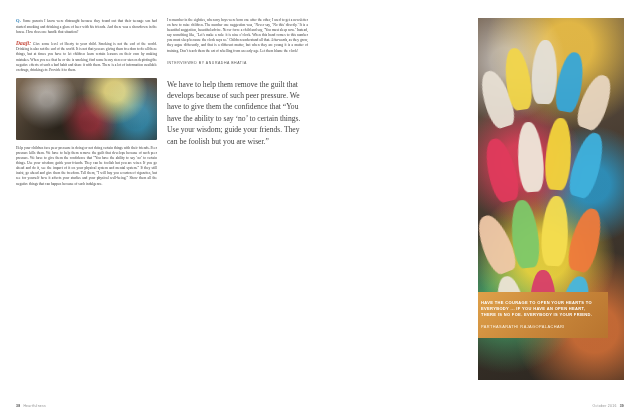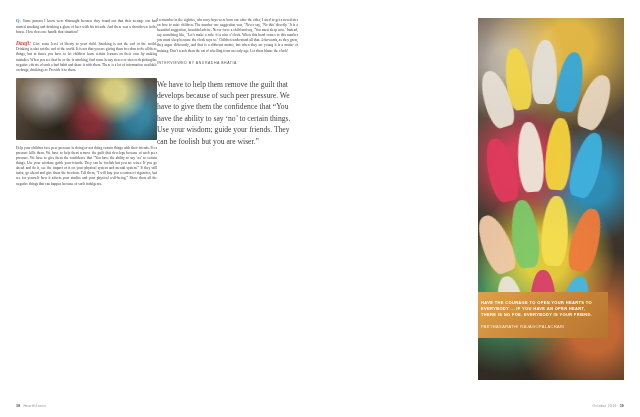--- a/index.html
+++ b/index.html
@@ -39,20 +39,21 @@
     left: 320px;
     top: 0;
     width: 1px;
     height: 417px;
     background: #eceaea;
   }
 
   
   .cols {
     display: flex;
+    gap: 10px;
   }
   .col {
     width: 141px;
   }
   .qa {
     font-size: 3.6px;
     line-height: 1.42;
     color: #3a3a3a;
     text-align: justify;
     margin: 0 0 5px 0;

